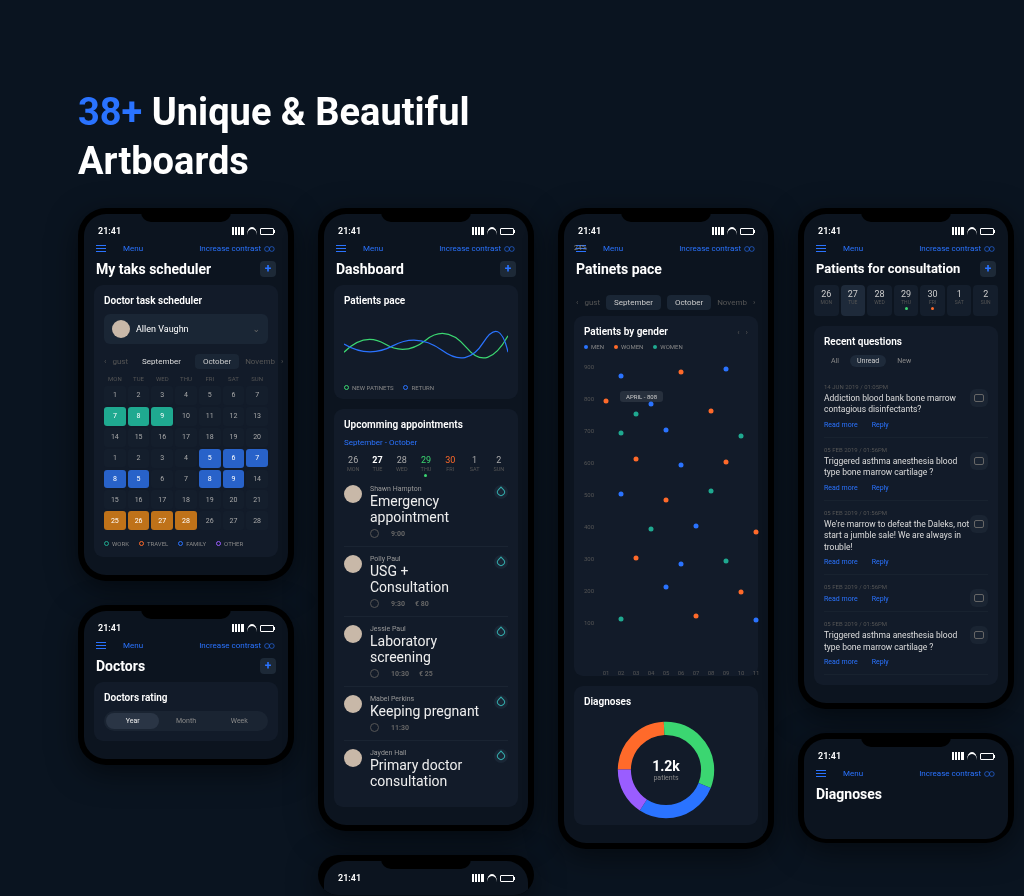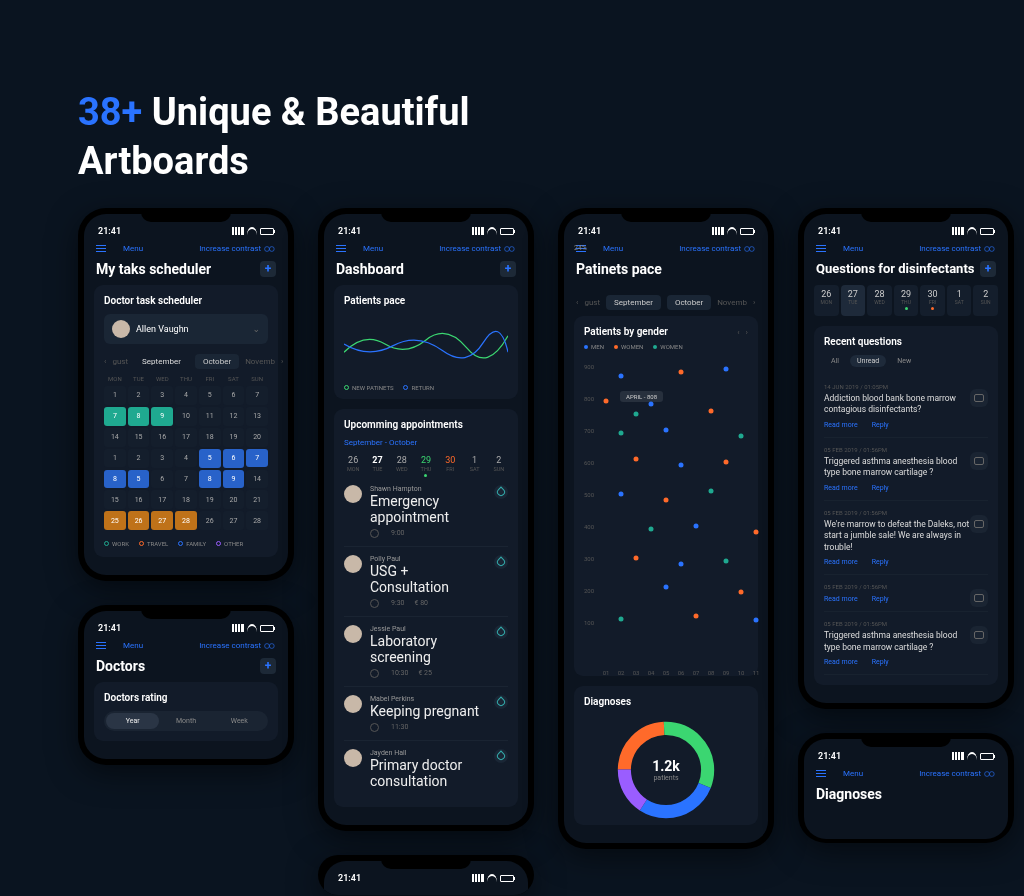--- a/index.html
+++ b/index.html
@@ -62,21 +62,21 @@
 .day .dl{font-size:5.5px;color:#555;margin-top:1px;}
 .day.active .dn{color:#fff;font-weight:700;}
 .day.thu .dn{color:#3bd671;}
 .day.fri .dn{color:#ff6a2a;}
 .day .ddot{width:3px;height:3px;border-radius:50%;background:#3bd671;margin:2px auto 0;}
 .appt{display:flex;gap:8px;padding:8px 0;border-top:1px solid #1a2432;}
 .appt:first-of-type{border-top:none;padding-top:4px;}
 .appt .info{flex:1;}
 .appt .name{font-size:7px;color:#999;}
 .appt .subj{font-size:14px;color:#eee;}
-.appt .meta{font-size:7px;color:#666;margin-top:4px;display:flex;gap:10px;}
+.appt .meta{font-size:7px;color:#666;margin-top:4px;display:flex;gap:10px;align-items:center;font-weight:bold;}
 .appt .call{width:14px;height:14px;border-radius:50%;background:#1a2635;display:flex;align-items:center;justify-content:center;}
 .appt .call::after{content:"";width:6px;height:6px;border:1px solid #3aa;border-radius:0 50% 50% 50%;transform:rotate(45deg);}
 .scatter-legend{display:flex;gap:10px;font-size:6px;color:#888;margin-bottom:6px;}
 .scatter-legend span{display:flex;align-items:center;gap:3px;}
 .scatter{position:relative;height:310px;font-size:6px;color:#555;}
 .scatter .ylab{position:absolute;left:0;transform:translateY(-50%);}
 .scatter .xlab{position:absolute;bottom:-10px;transform:translateX(-50%);}
 .scatter .pt{position:absolute;width:5px;height:5px;border-radius:50%;transform:translate(-50%,-50%);}
 .scatter .tagline{position:absolute;left:36px;top:35px;background:#27303d;border-radius:3px;padding:2px 6px;font-size:6px;color:#ccc;}
 .donut-wrap{position:relative;width:110px;height:110px;margin:4px auto;}
@@ -568,21 +568,21 @@
             </div>
             <div class="contrast">
               <span>Increase contrast</span>
               <svg viewBox="0 0 20 12">
                 <circle cx="5" cy="6" r="4" fill="none" stroke="#2a73ff"></circle>
                 <circle cx="13" cy="6" r="4" fill="none" stroke="#2a73ff"></circle>
               </svg>
             </div>
           </div>
         <div class="title-row">
-            <div class="screen-title" style="font-size:13px;line-height:1.2;">Questions for disinfectants</div>
+            <div class="screen-title" style="font-size:13px;line-height:1.2;">Patients for consultation</div>
             <div class="plus">+</div>
           </div>
         <div class="q-days" id="q-days">
             <div class="q-day">
               <div class="d">26</div>
               <div class="l">MON</div>
             </div>
             <div class="q-day active">
               <div class="d">27</div>
               <div class="l">TUE</div>

